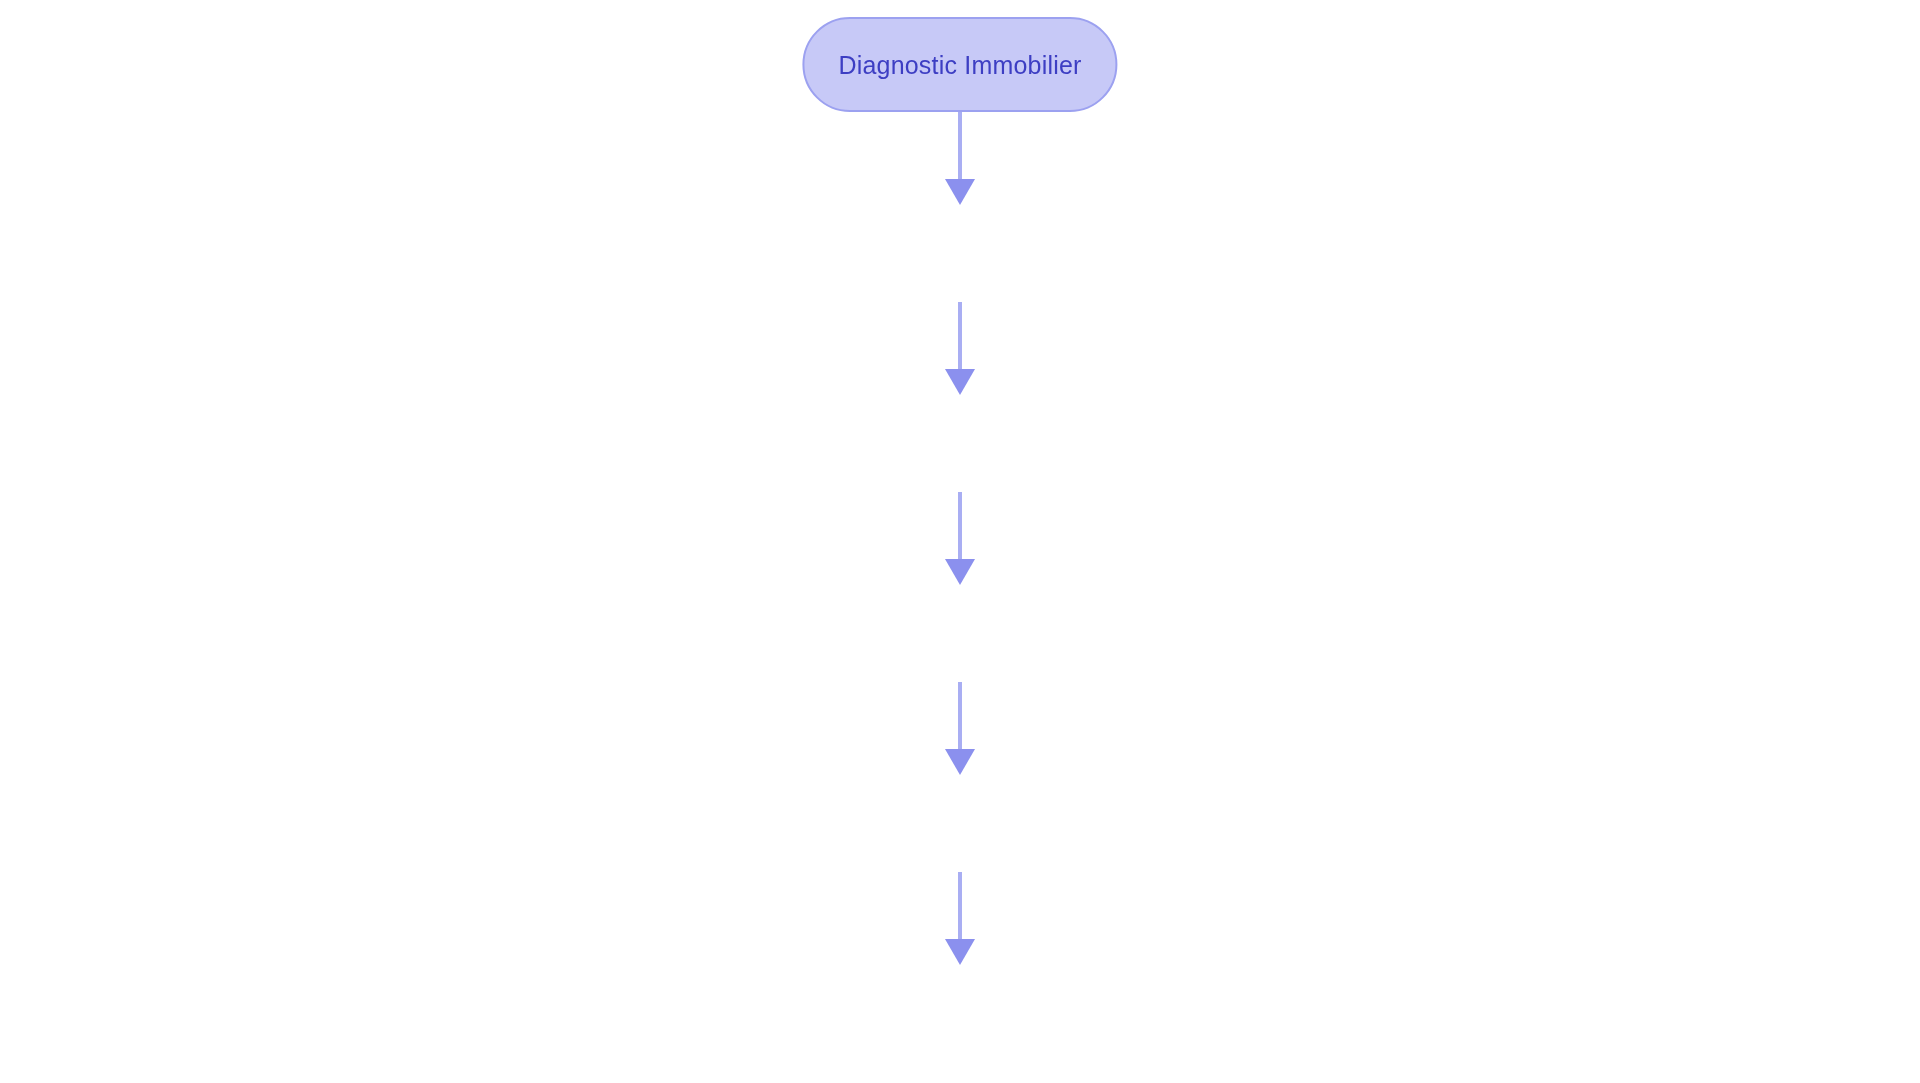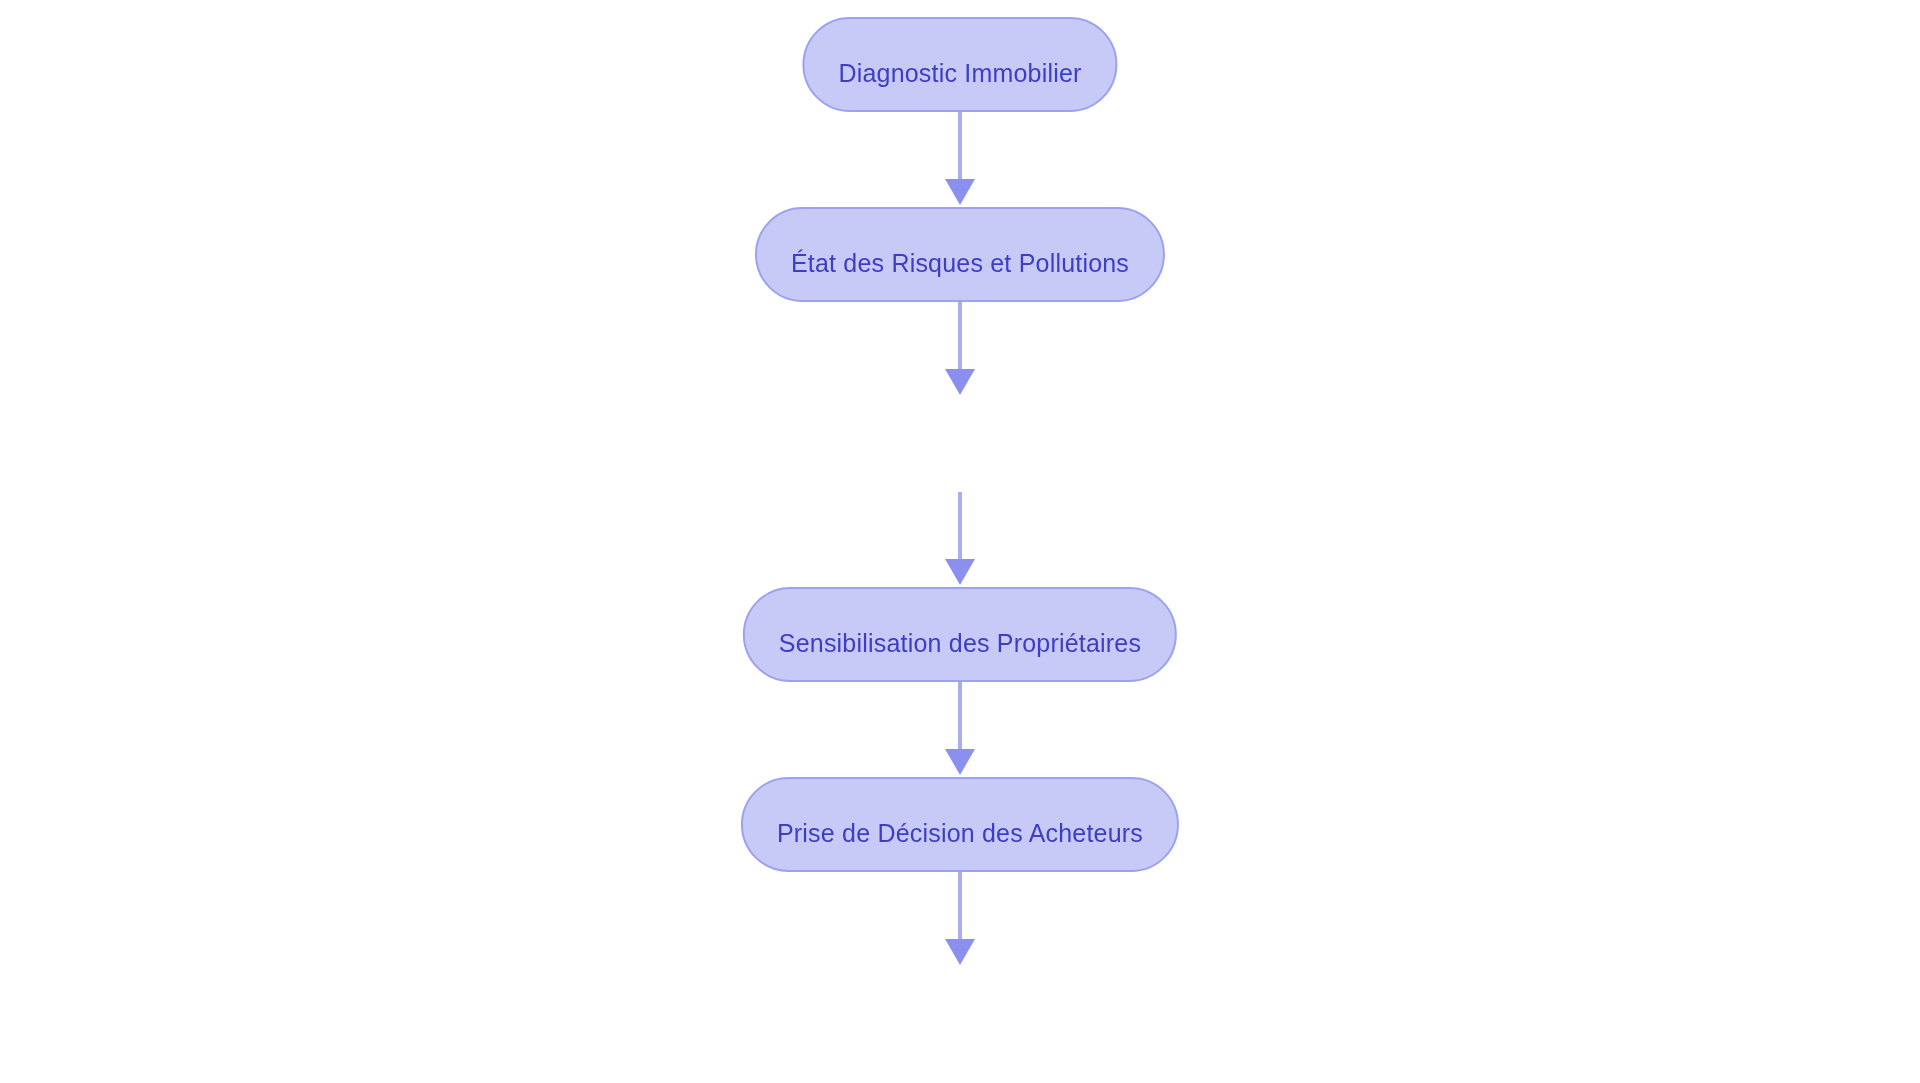--- a/index.html
+++ b/index.html
@@ -18,21 +18,21 @@
   .flow-node {
     position: absolute;
     left: 50%;
     transform: translateX(-50%);
     height: 95px;
     line-height: 92px;
     border-radius: 48px;
     background: var(--node-fill, #c7c9f7);
     border: 2px solid var(--node-border, #9ca1f0);
     box-sizing: border-box;
-    padding: 8px 34px;
+    padding: 0 34px;
     white-space: nowrap;
     width: fit-content;
     text-align: center;
   }
   .flow-node-label {
     font-size: 25px;
     letter-spacing: 0.2px;
     color: var(--node-text, #3d3ec3);
   }
   .flow-arrow {
@@ -59,29 +59,20 @@
   }
 </style>
 </head>
 <body>
 
 <div class="canvas" id="canvas" style="--bg: #ffffff; --node-fill: #c7c9f7; --node-border: #9ca1f0; --node-text: #3d3ec3; --arrow-line: #a9aef3; --arrow-head: #8b90ee;">
 
 <div class="flow-node" style="top: 17px;">
       <span class="flow-node-label">Diagnostic Immobilier</span>
     </div>
-    <div class="flow-node" style="top: 207px;">
-      <span class="flow-node-label">État des Risques et Pollutions</span>
-    </div>
-    <div class="flow-node" style="top: 587px;">
-      <span class="flow-node-label">Sensibilisation des Propriétaires</span>
-    </div>
-    <div class="flow-node" style="top: 777px;">
-      <span class="flow-node-label">Prise de Décision des Acheteurs</span>
-    </div>
     <div class="flow-arrow" style="top: 112px;">
       <div class="arrow-line"></div>
       <div class="arrow-head"></div>
     </div>
     <div class="flow-arrow" style="top: 302px;">
       <div class="arrow-line"></div>
       <div class="arrow-head"></div>
     </div>
     <div class="flow-arrow" style="top: 492px;">
       <div class="arrow-line"></div>

